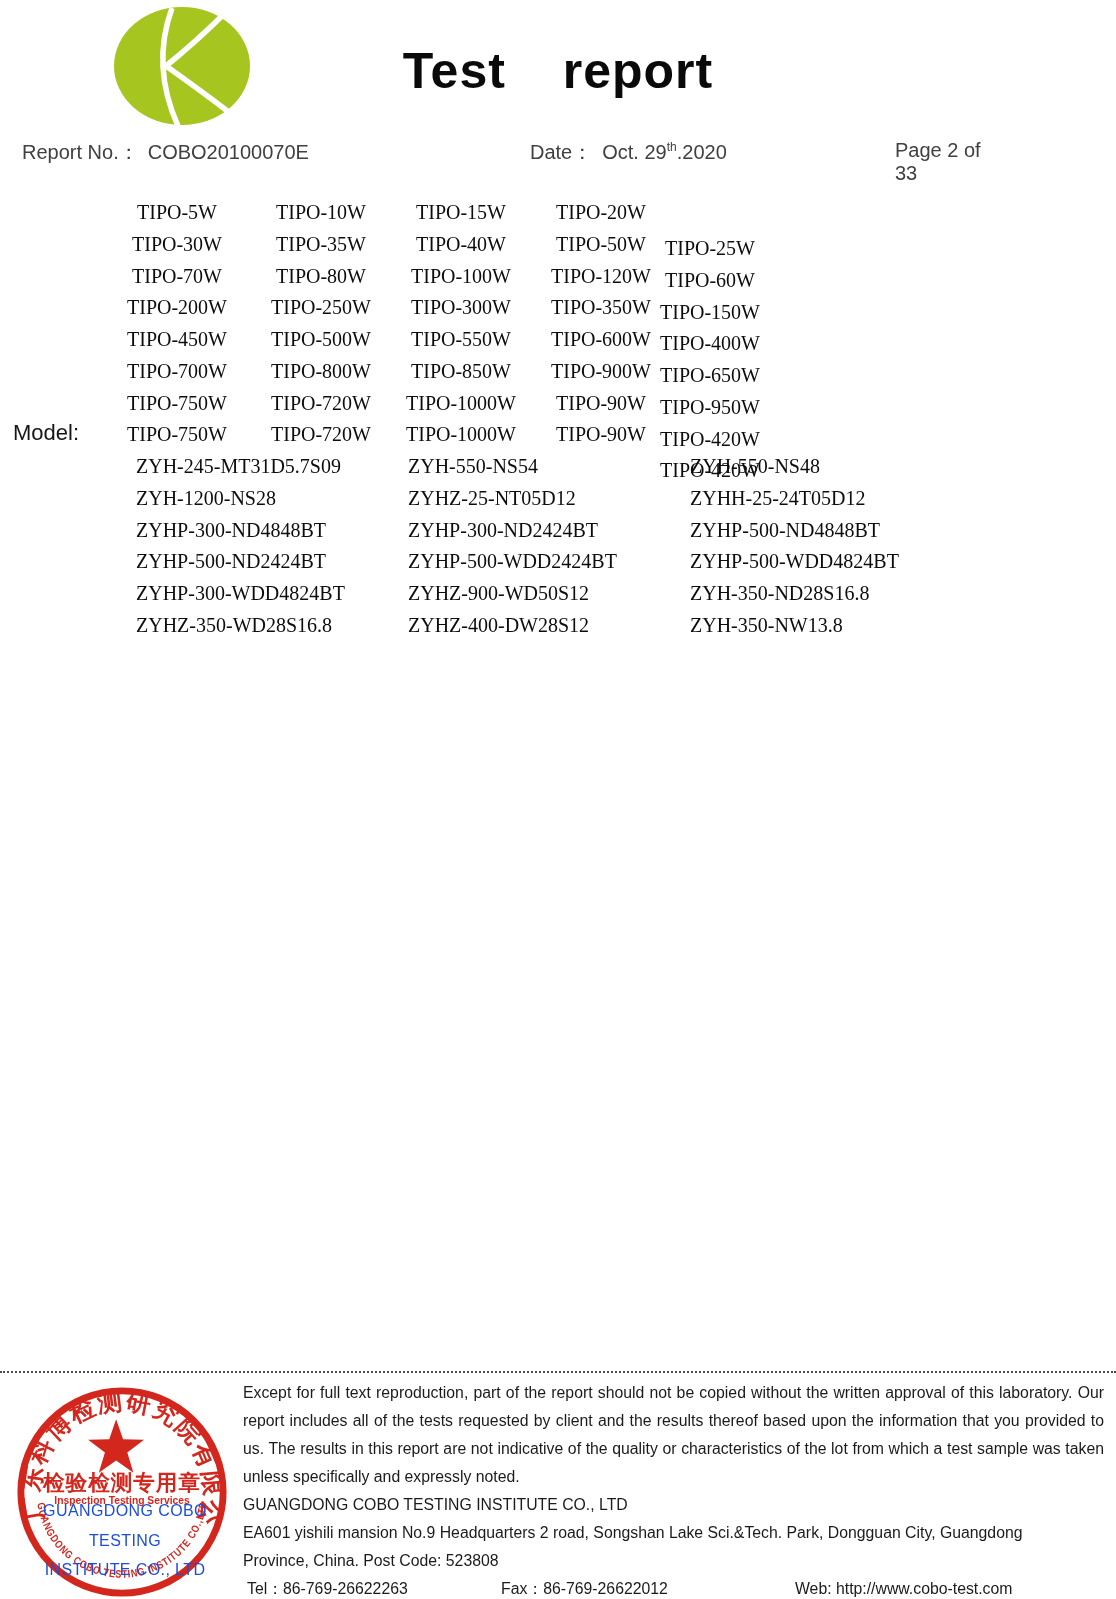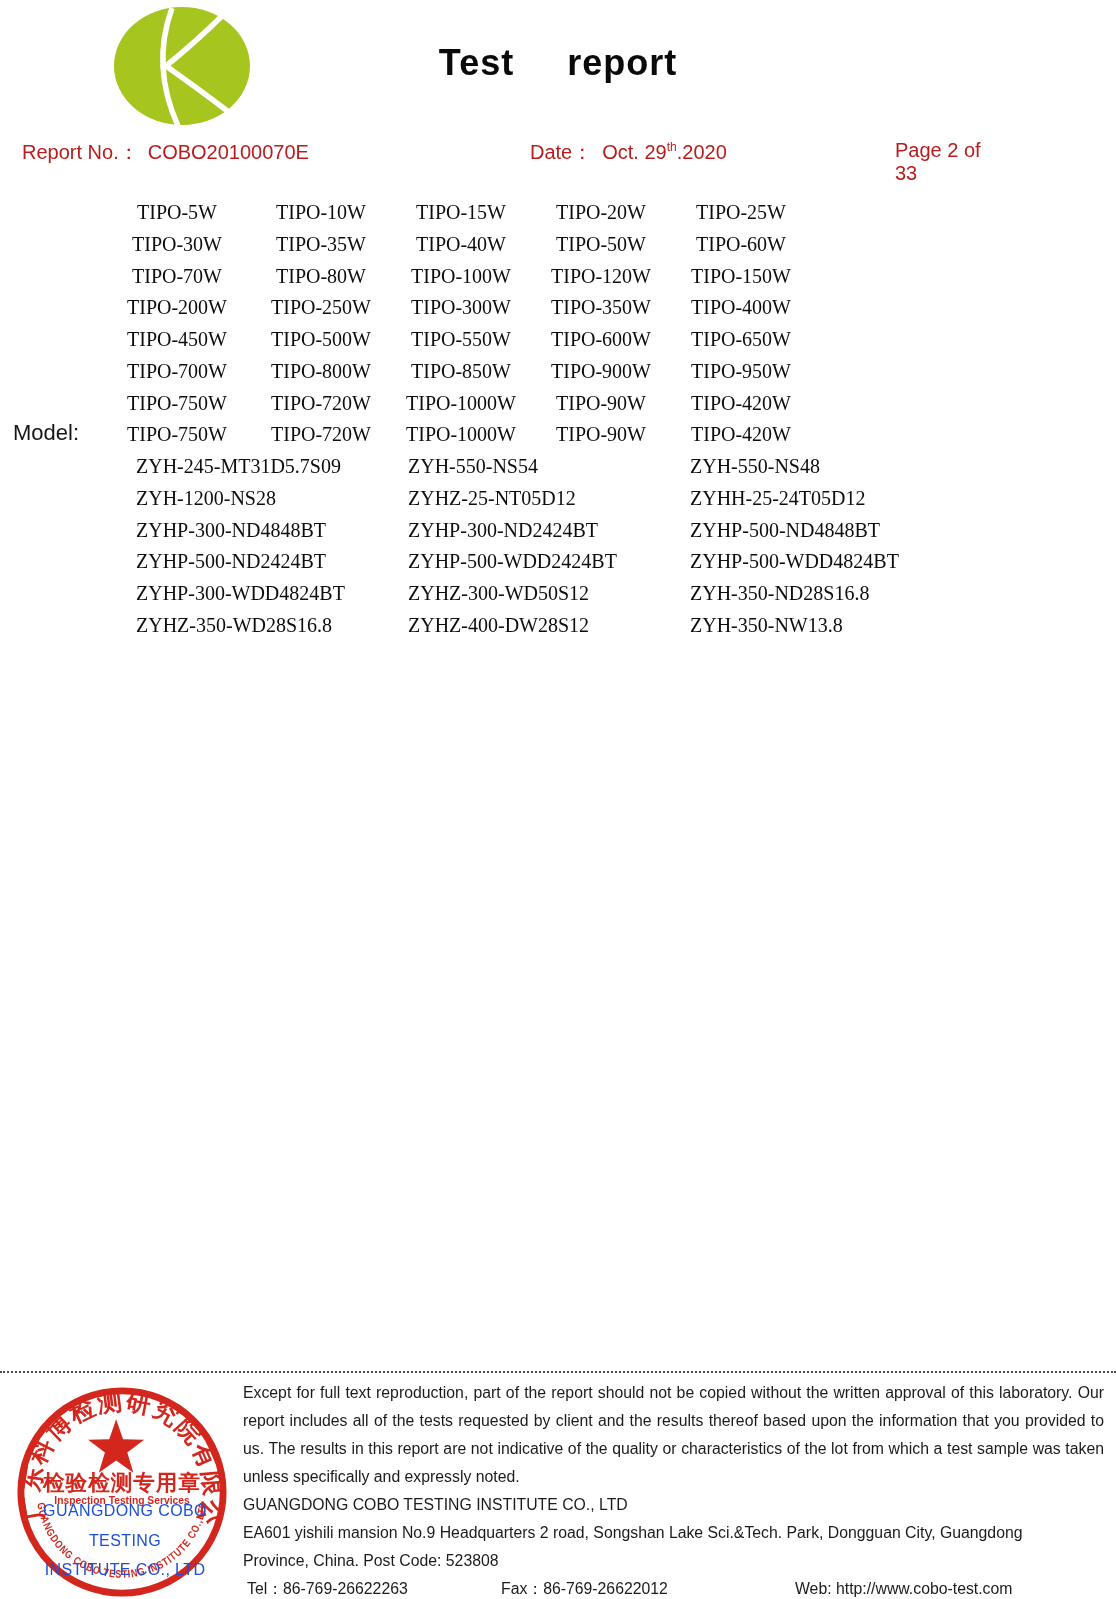--- a/index.html
+++ b/index.html
@@ -5,41 +5,41 @@
   html,body{margin:0;padding:0;background:#ffffff;}
   .page{
     position:relative;width:1116px;height:1599px;background:#ffffff;overflow:hidden;
     font-family:"Liberation Sans",sans-serif;color:#111;
   }
   
   .logo{position:absolute;left:113px;top:6px;width:140px;height:122px;}
   
   .title{
     position:absolute;left:0;top:42px;width:1116px;text-align:center;
-    font-size:36px;font-weight:bold;letter-spacing:1px;word-spacing:42px;color:#0a0a0a;
+    font-size:50px;font-weight:bold;letter-spacing:1px;word-spacing:42px;color:#0a0a0a;
   }
   
-  .hdr-row{position:absolute;left:0;top:139px;width:988px;height:28px;font-size:20px;color:#b91c1c;}
+  .hdr-row{position:absolute;left:0;top:139px;width:988px;height:28px;font-size:20px;color:#404040;}
   .hdr-report{position:absolute;left:22px;top:0;}
   .hdr-report .val{margin-left:9px;}
   .hdr-date{position:absolute;left:530px;top:0;}
   .hdr-date .val{margin-left:10px;}
   .hdr-date sup{font-size:12px;line-height:0;}
   .hdr-page{position:absolute;left:895px;top:0;}
   
   .model-label{position:absolute;left:13px;top:420px;font-size:22px;color:#161616;}
   .model-rows{position:absolute;left:0;top:197px;width:1116px;}
   .mrow{position:relative;height:31.75px;line-height:31.75px;white-space:nowrap;
         font-family:"Liberation Serif",serif;font-size:20px;color:#0d0d0d;}
   .mcell{position:absolute;top:0;}
   .t0{left:107px;width:140px;text-align:center;}
   .t1{left:251px;width:140px;text-align:center;}
   .t2{left:391px;width:140px;text-align:center;}
   .t3{left:531px;width:140px;text-align:center;}
-  .t4{left:671px;width:140px;text-align:center;}
+  .t4{left:640px;width:140px;text-align:center;margin-top:36px;}
   .z0{left:136px;}
   .z1{left:408px;}
   .z2{left:690px;}
   
   .footer-sep{position:absolute;left:0;top:1371px;width:1116px;height:0;border-top:2px dotted #4a4a4a;}
   .footer{position:absolute;left:243px;top:1379px;width:861px;font-size:15.8px;line-height:28px;color:#1b1b1b;}
   .disclaimer{text-align:justify;}
   .f-contact{position:relative;height:28px;}
   .f-contact .c-tel{position:absolute;left:4px;}
   .f-contact .c-fax{position:absolute;left:258px;}
@@ -154,21 +154,21 @@
         <span class="mcell z1">ZYHP-300-ND2424BT</span>
         <span class="mcell z2">ZYHP-500-ND4848BT</span>
       </div>
       <div class="mrow">
         <span class="mcell z0">ZYHP-500-ND2424BT</span>
         <span class="mcell z1">ZYHP-500-WDD2424BT</span>
         <span class="mcell z2">ZYHP-500-WDD4824BT</span>
       </div>
       <div class="mrow">
         <span class="mcell z0">ZYHP-300-WDD4824BT</span>
-        <span class="mcell z1">ZYHZ-300-WD50S12</span>
+        <span class="mcell z1">ZYHZ-900-WD50S12</span>
         <span class="mcell z2">ZYH-350-ND28S16.8</span>
       </div>
       <div class="mrow">
         <span class="mcell z0">ZYHZ-350-WD28S16.8</span>
         <span class="mcell z1">ZYHZ-400-DW28S12</span>
         <span class="mcell z2">ZYH-350-NW13.8</span>
       </div>
     </div>
 
   <div class="footer-sep"></div>

